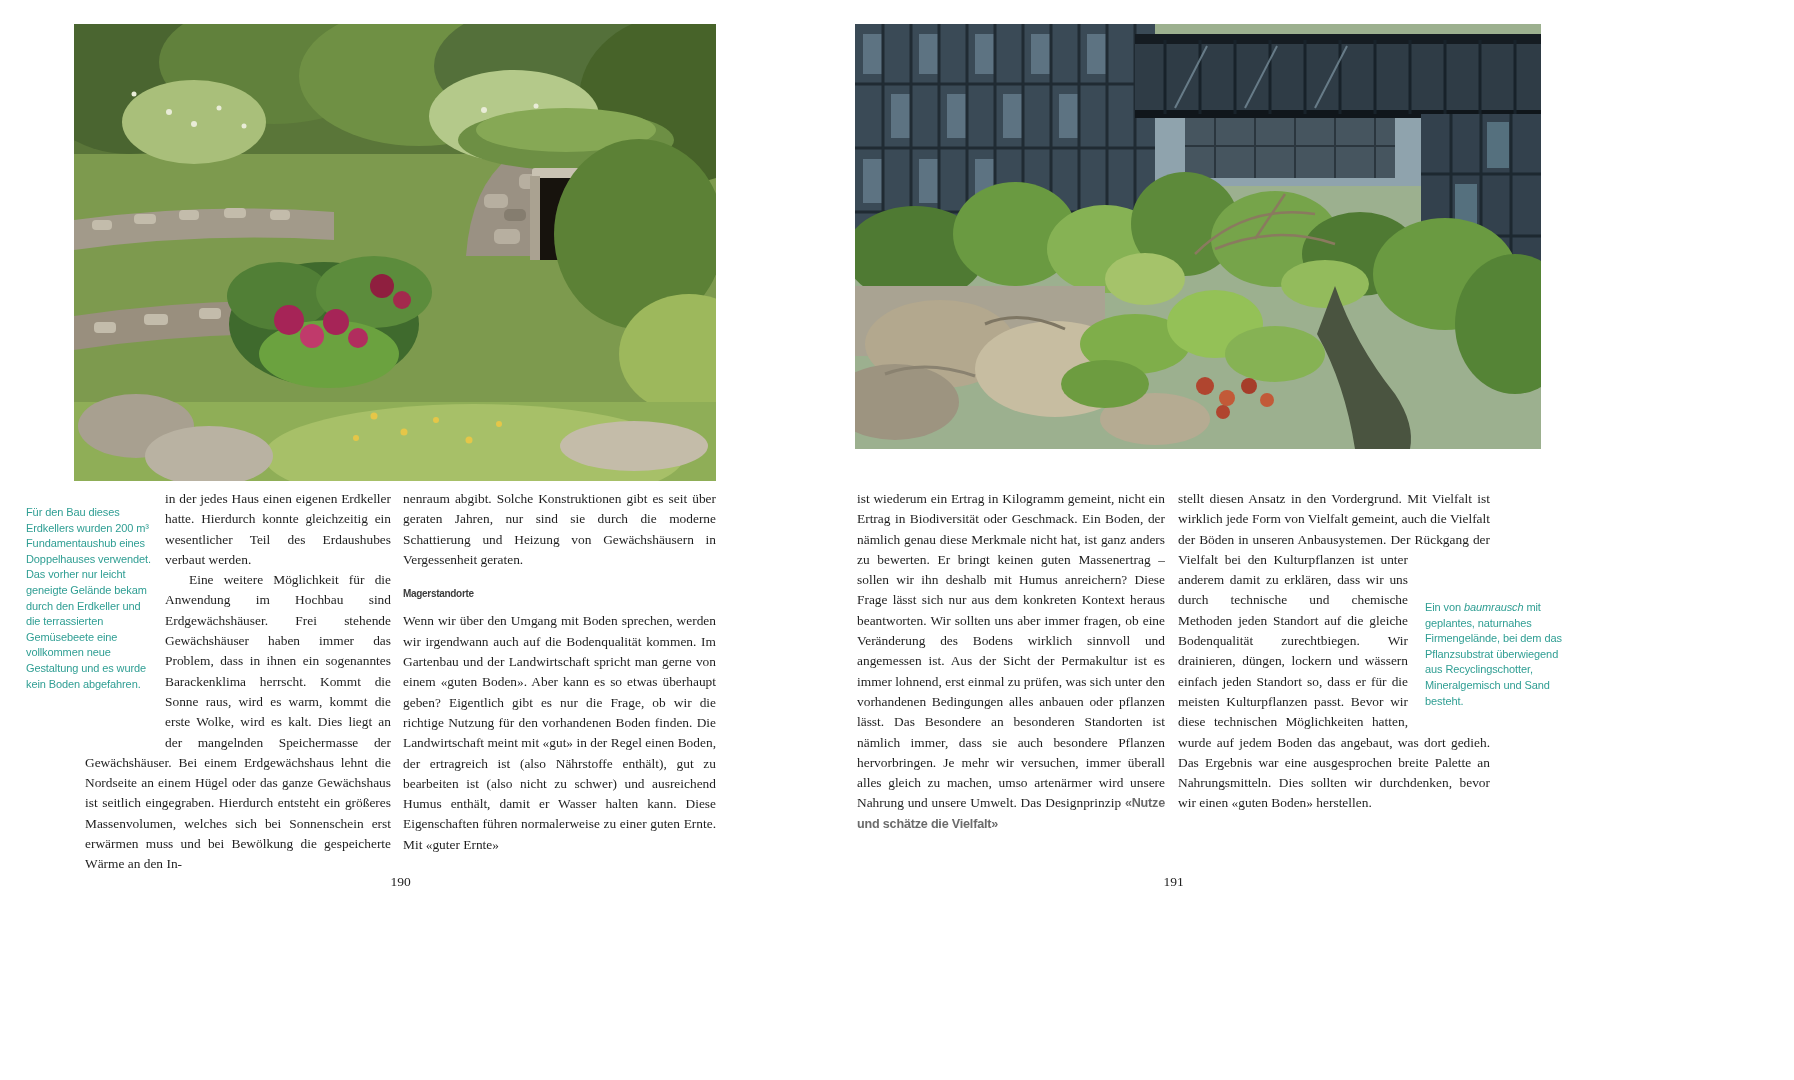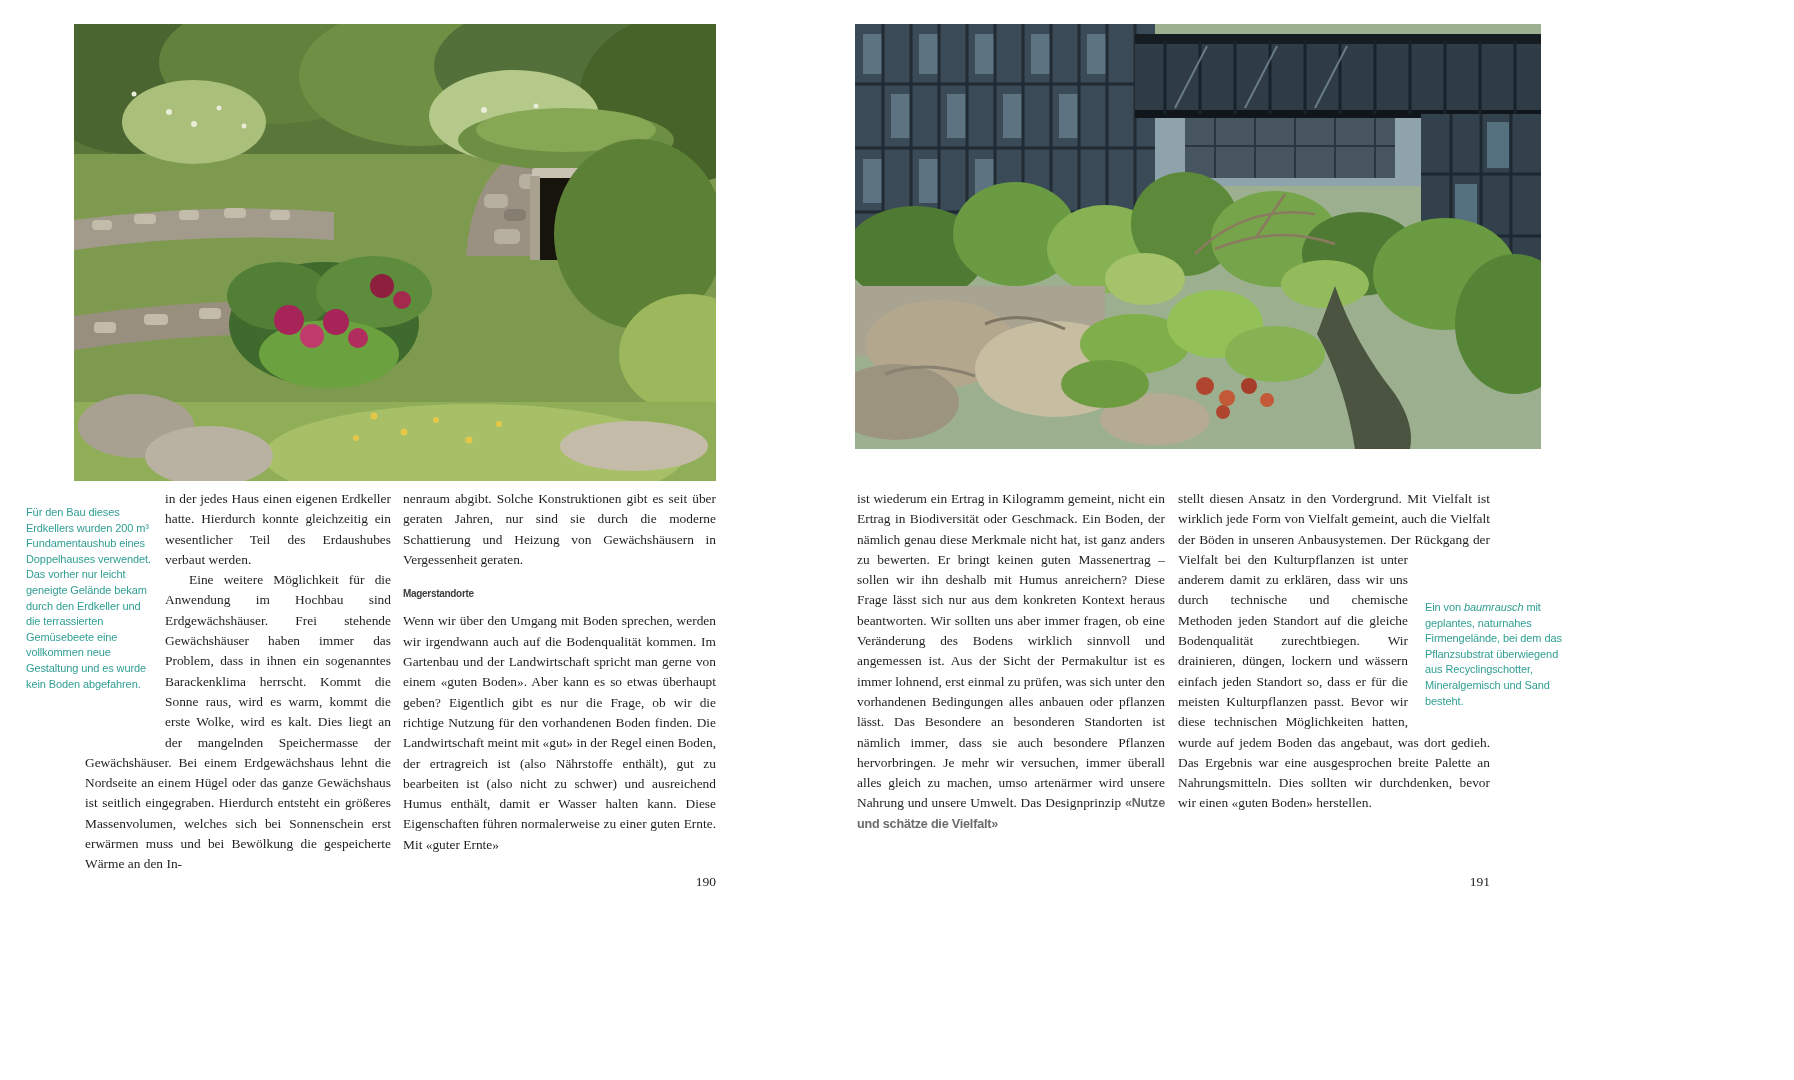--- a/index.html
+++ b/index.html
@@ -62,21 +62,21 @@
     text-align:left;
   }
   #margin-note-left{left:26px;top:505px;width:130px;}
   #margin-note-right{left:1425px;top:568px;width:150px;margin-top:32px;}
   .brand-italic{font-style:italic;}
 
   .pagenum{
     position:absolute;
     top:874px;
     font-size:13.5px;
-    text-align:right;
+    text-align:center;
     color:#222;
   }
   #pagenum-left{left:85px;width:631px;}
   #pagenum-right{left:857px;width:633px;}
 </style>
 </head>
 <body>
 
 <div class="spread">
 

